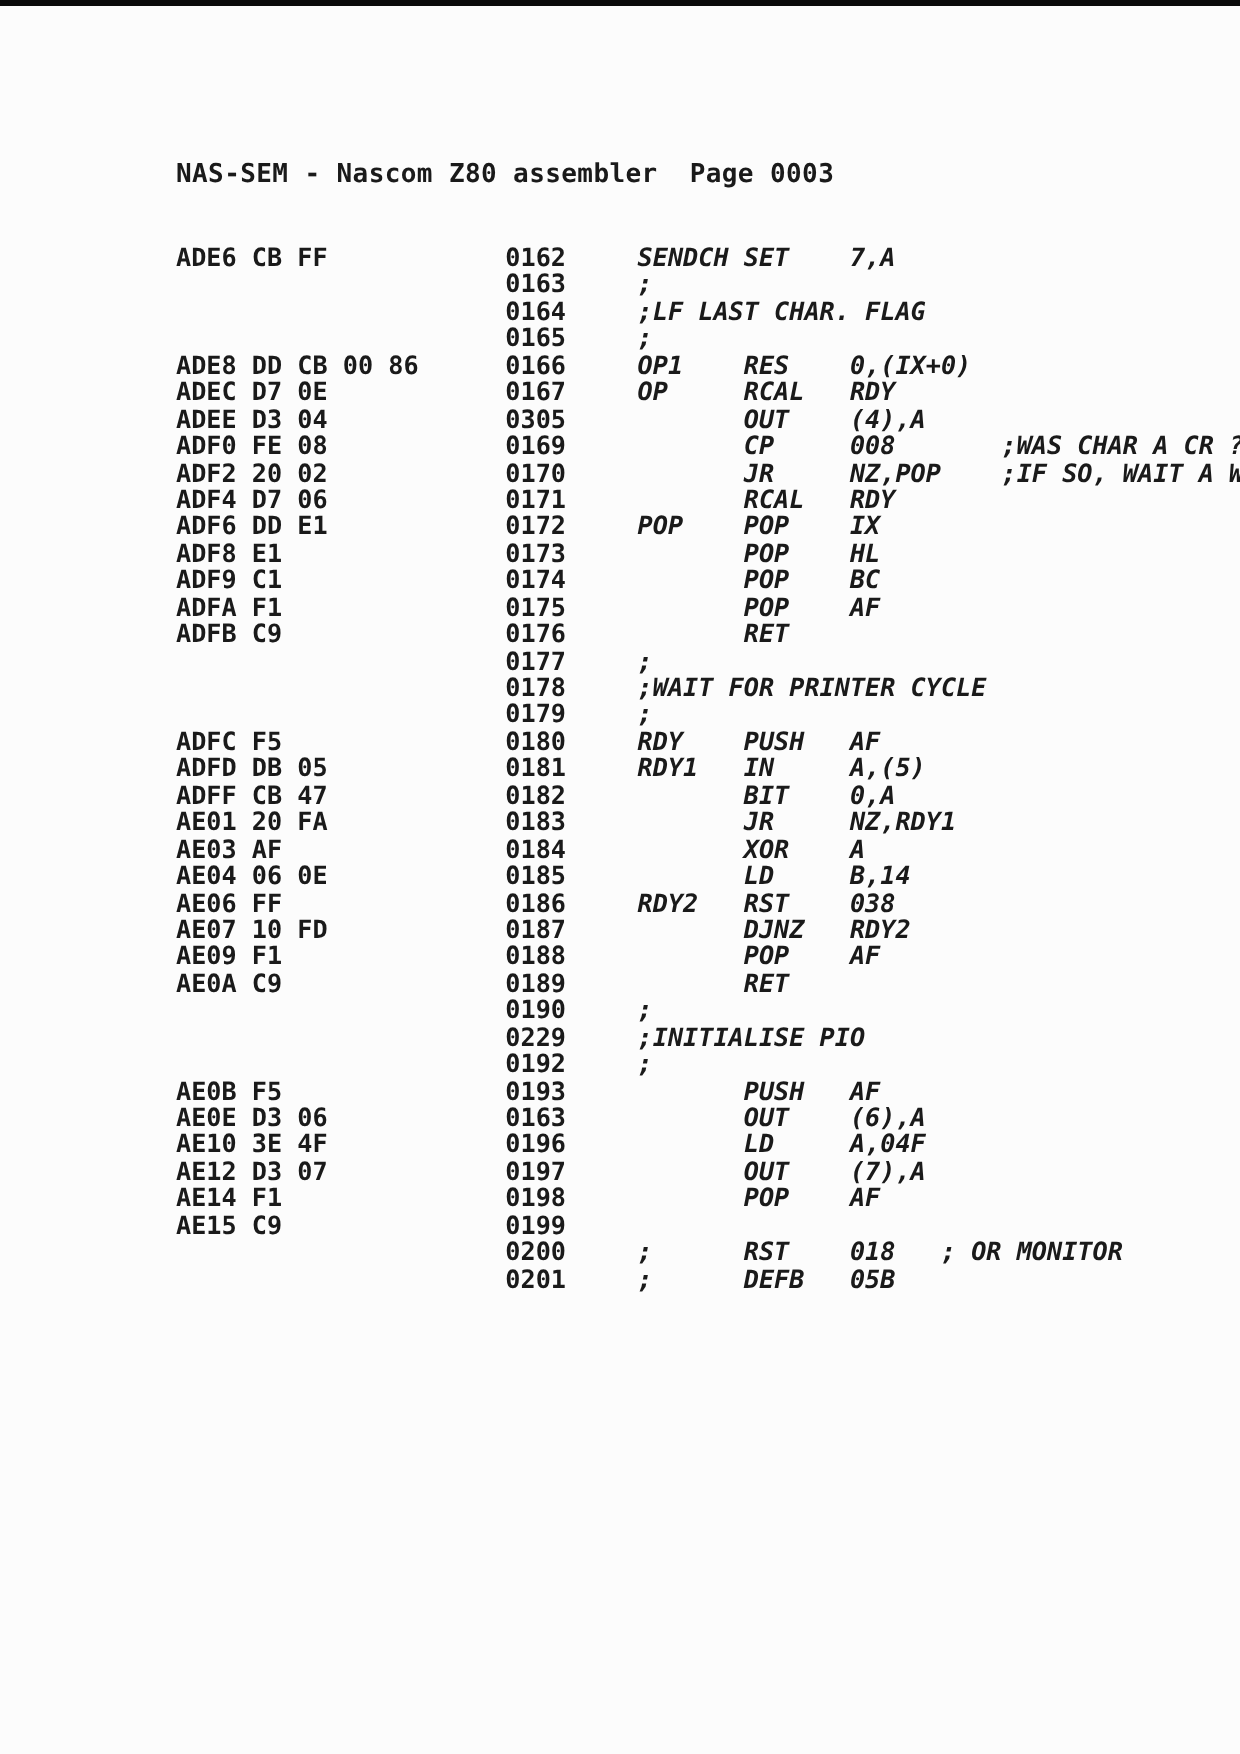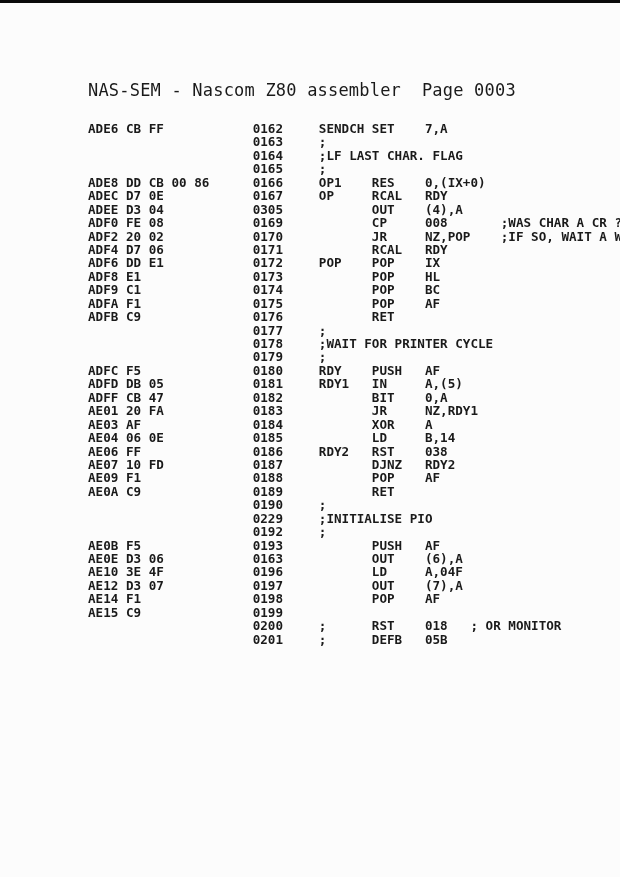--- a/index.html
+++ b/index.html
@@ -18,42 +18,42 @@
   .scan-edge-top {
     position: absolute;
     top: 0; left: 0; right: 0;
     height: 3px;
     background: #0a0a0a;
   }
   .doc-header {
     position: absolute;
     left: 88px;
     top: 80px;
-    font-size: 17px;
-    font-weight: normal;
+    font-size: 13px;
+    font-weight: bold;
     letter-spacing: 0.2px;
     white-space: pre;
   }
   .listing {
     position: absolute;
     left: 88px;
     top: 122px;
     font-size: 12.6px;
     font-weight: bold;
     line-height: 13.45px;
   }
   .row {
     display: flex;
     height: 13.45px;
     white-space: pre;
     gap: 32px;
   }
   .row .code  { display: inline-block; width: 17ch; white-space: pre; }
   .row .line  { display: inline-block; width: 5ch;  white-space: pre; text-align: center; }
-  .row .src   { display: inline-block; white-space: pre; }
+  .row .src   { display: inline-block; white-space: pre; font-style: italic; }
 </style>
 </head>
 <body>
 
 <div class="scan-edge-top"></div>
 
 <div class="doc-header">NAS-SEM - Nascom Z80 assembler  Page 0003</div>
 
 <div class="listing">
   <div class="row">

